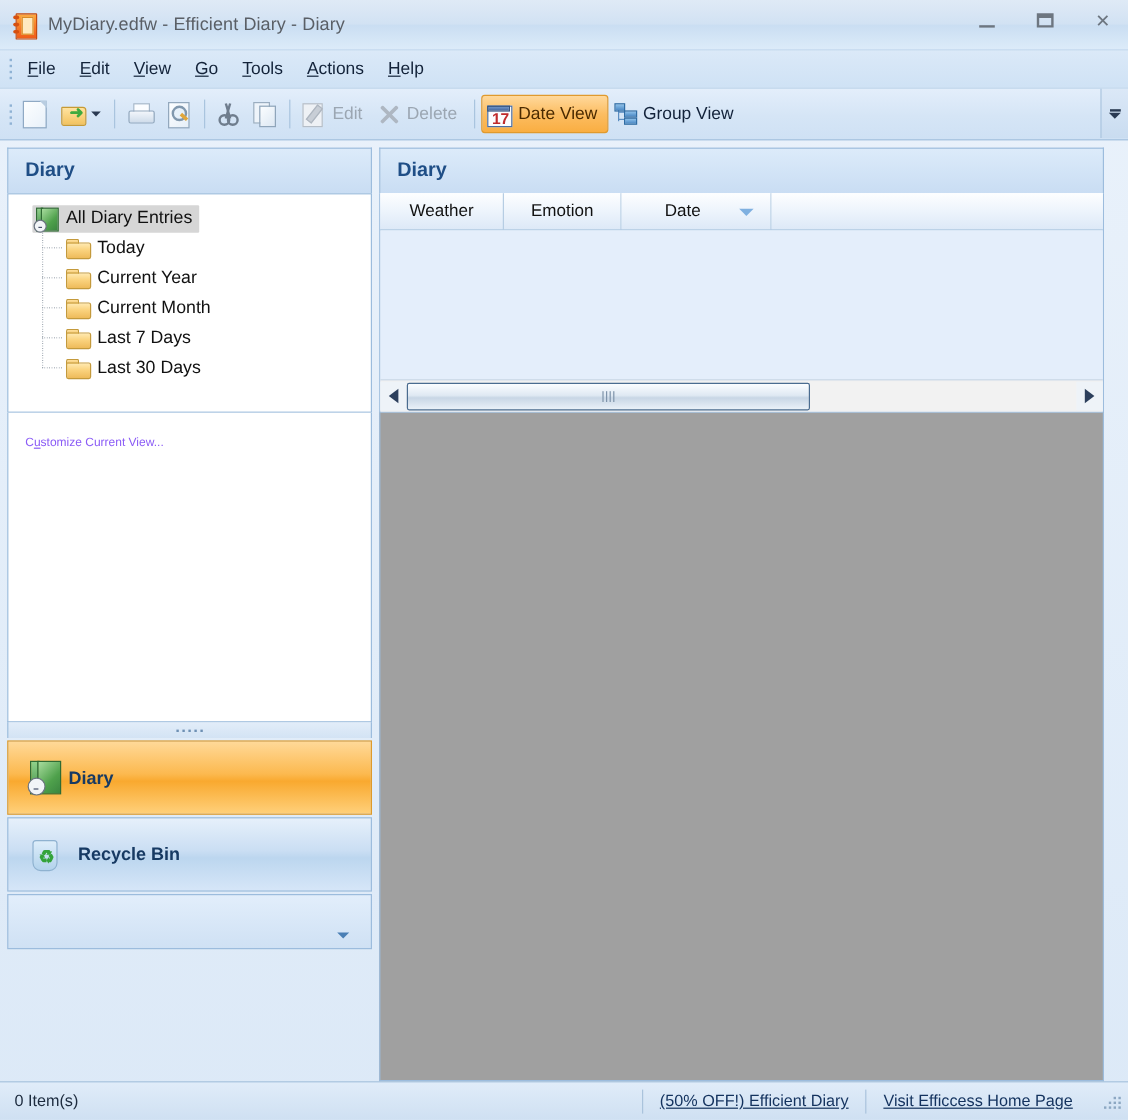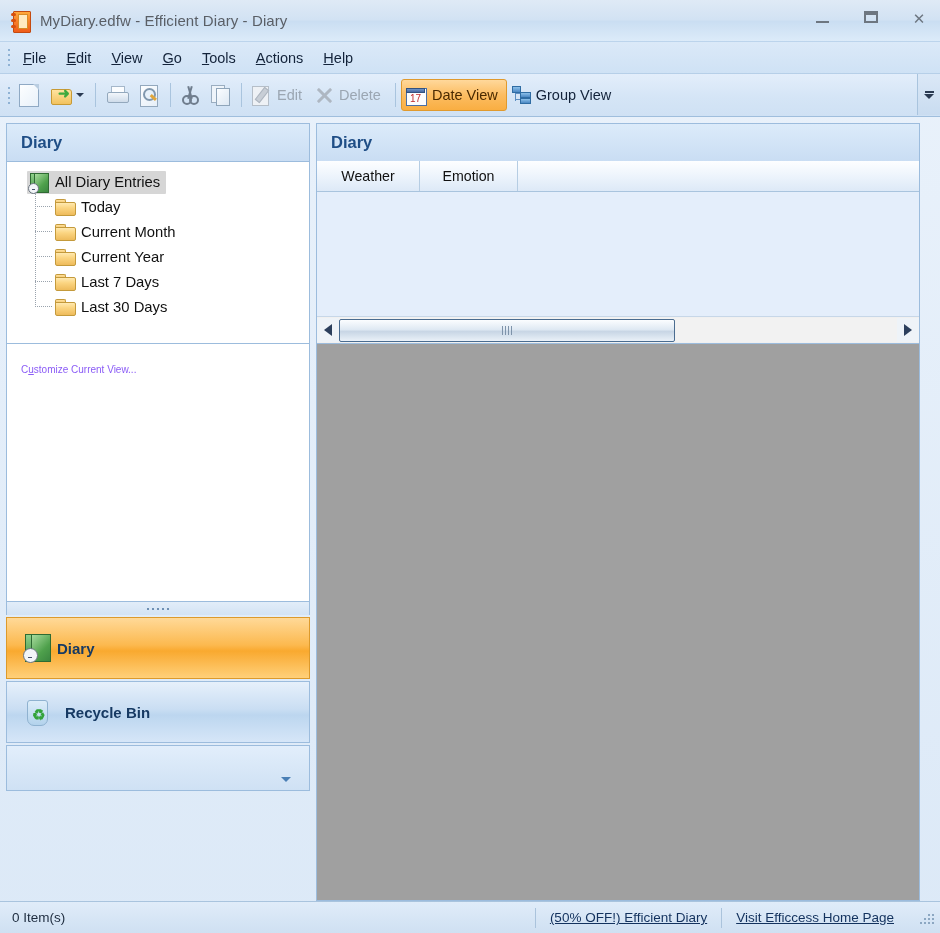--- a/index.html
+++ b/index.html
@@ -213,21 +213,21 @@
   .ic-edit { width: 19px; height: 19px; }
   .ic-edit .e-page { position:absolute; left:0; top:0; width:15px; height:18px; background:#eef1f5; border:1px solid #b5bec8; }
   .ic-edit .e-pen { position:absolute; left:7px; top:1px; width:4px; height:14px; background:#c8ced6; border:1px solid #aeb6c0; transform: rotate(38deg); }
   .ic-x { width: 17px; height: 17px; }
   .ic-x .x-a, .ic-x .x-b { position:absolute; left:-1px; top:7px; width:19px; height:3px; background:#aeb7c2; border-radius:1px; }
   .ic-x .x-a { transform: rotate(45deg); }
   .ic-x .x-b { transform: rotate(-45deg); }
   .ic-cal { width: 20px; height: 19px; }
   .ic-cal .cl-b { position:absolute; left:0; top:2px; width:19px; height:16px; background:#fdfdfd; border:1px solid #4a6fa5; }
   .ic-cal .cl-t { position:absolute; left:0; top:2px; width:19px; height:5px; background: linear-gradient(to bottom,#6f94c8,#4668a0); border:1px solid #33527f; box-sizing:border-box; }
-  .ic-cal .cl-n { position:absolute; left:4px; top:7px; font-size:10px; color:#c02b2b; font-weight:normal; line-height:11px; font-family:"Liberation Sans", sans-serif; }
+  .ic-cal .cl-n { position:absolute; left:4px; top:7px; font-size:13px; color:#c02b2b; font-weight:bold; line-height:11px; font-family:"Liberation Sans", sans-serif; }
   .ic-group { width: 18px; height: 18px; }
   .ic-group .g-bar { position:absolute; background: linear-gradient(to bottom,#8cc0ea,#4b88c4); border:1px solid #2f6ca3; }
   .ic-group .g1 { left:0; top:0; width:7px; height:5px; }
   .ic-group .g2 { left:8px; top:6px; width:9px; height:4px; }
   .ic-group .g3 { left:8px; top:12px; width:9px; height:4px; }
   .ic-group .g-line { position:absolute; left:3px; top:4px; width:1px; height:11px; background:#5c8ec2; }
   .ic-group .g-t1 { position:absolute; left:3px; top:7px; width:5px; height:1px; background:#5c8ec2; }
   .ic-group .g-t2 { position:absolute; left:3px; top:13px; width:5px; height:1px; background:#5c8ec2; }
   .ic-chev { width: 0; height: 0; border-left: 5px solid transparent; border-right: 5px solid transparent; border-top: 5px solid #2a3a52; }
 
@@ -681,29 +681,29 @@
                 <span class="body"></span>
               </span>
             <span class="n-label">Today</span>
           </div>
           <div class="tree-node">
             <span class="hline"></span>
             <span class="ic-folder2">
                 <span class="tab"></span>
                 <span class="body"></span>
               </span>
-            <span class="n-label">Current Month</span>
+            <span class="n-label">Current Year</span>
           </div>
           <div class="tree-node">
             <span class="hline"></span>
             <span class="ic-folder2">
                 <span class="tab"></span>
                 <span class="body"></span>
               </span>
-            <span class="n-label">Current Year</span>
+            <span class="n-label">Current Month</span>
           </div>
           <div class="tree-node">
             <span class="hline"></span>
             <span class="ic-folder2">
                 <span class="tab"></span>
                 <span class="body"></span>
               </span>
             <span class="n-label">Last 7 Days</span>
           </div>
           <div class="tree-node">
@@ -758,20 +758,24 @@
       </div>
 
       <div class="list-region">
         <div class="col-header">
           <div class="col w-weather">
             <span>Weather</span>
           </div>
           <div class="col w-emotion">
             <span>Emotion</span>
           </div>
+          <div class="col w-date">
+            <span>Date</span>
+            <span class="sort-arrow"></span>
+          </div>
           <div class="col w-filler"></div>
         </div>
 
         <div class="rows-area"></div>
 
         <div class="hscroll">
           <div class="hs-arrow">
               <span class="tri-l"></span>
             </div>
           <div class="hs-track">

